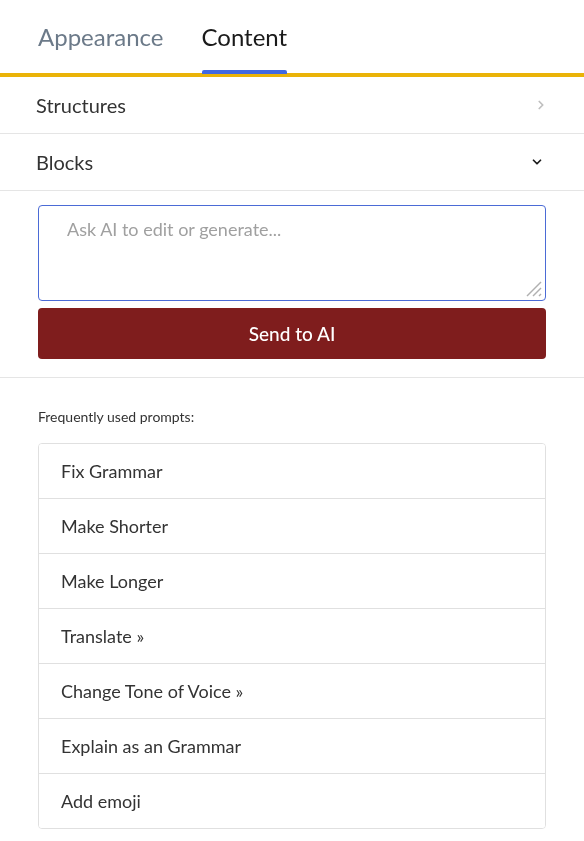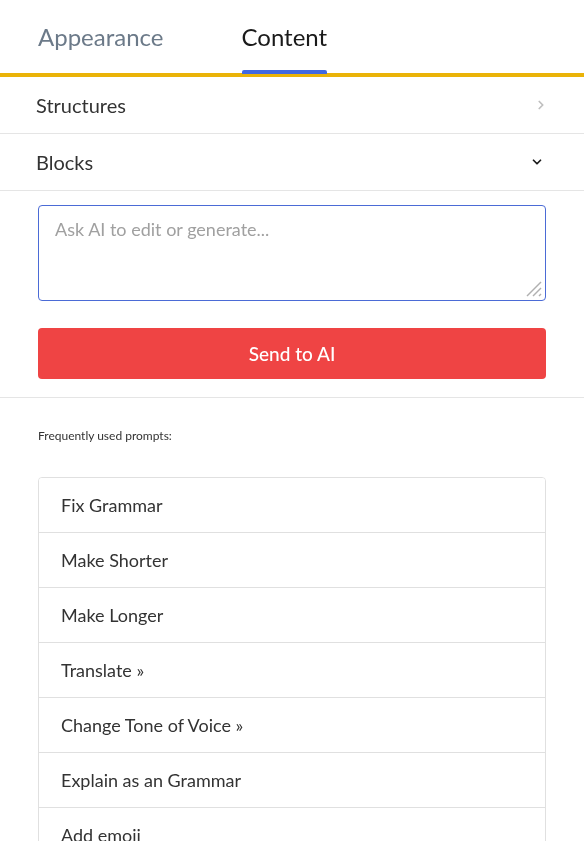--- a/index.html
+++ b/index.html
@@ -23,21 +23,20 @@
       padding: 22px 0 22px 0;
       margin-right: 38px;
       font-size: 24px;
       font-weight: 400;
       color: #6c7a89;
       cursor: pointer;
       position: relative;
     }
     .tab.active {
       color: #1a1a1a;
-      margin-left: 40px;
     }
     .tab.active::after {
       content: "";
       position: absolute;
       left: 0;
       right: 0;
       bottom: -1px;
       height: 4px;
       background: #4169e1;
       border-radius: 2px 2px 0 0;
@@ -60,21 +59,21 @@
     }
     .ai-area {
       padding: 14px 38px 18px 38px;
       border-bottom: 1px solid #e5e5e5;
     }
     .ai-textarea {
       width: 100%;
       height: 96px;
       border: 1px solid #4b6bd6;
       border-radius: 4px;
-      padding: 12px 16px;
+      padding: 12px 28px;
       font-size: 18px;
       font-family: inherit;
       color: #333;
       resize: none;
       outline: none;
       background: #fff;
     }
     .ai-textarea::placeholder {
       color: #a0a0a0;
     }
@@ -84,38 +83,38 @@
     .resize-handle {
       position: absolute;
       right: 3px;
       bottom: 6px;
       width: 18px;
       height: 18px;
       pointer-events: none;
     }
     .send-btn {
       width: 100%;
-      margin-top: 24px;
-      background: #ef4444;
+      margin-top: 4px;
+      background: #7f1d1d;
       color: #ffffff;
       border: none;
       border-radius: 4px;
       padding: 14px 0;
       font-size: 19px;
       font-weight: 500;
       cursor: pointer;
       font-family: inherit;
     }
     .prompts-area {
       padding: 30px 38px 20px 38px;
     }
     .prompts-title {
-      font-size: 12px;
+      font-size: 14px;
       color: #333;
-      margin-bottom: 34px;
+      margin-bottom: 18px;
     }
     .prompt-list {
       border: 1px solid #e0e0e0;
       border-radius: 4px;
       overflow: hidden;
     }
     .prompt-item {
       padding: 16px 22px;
       font-size: 18px;
       color: #333;

